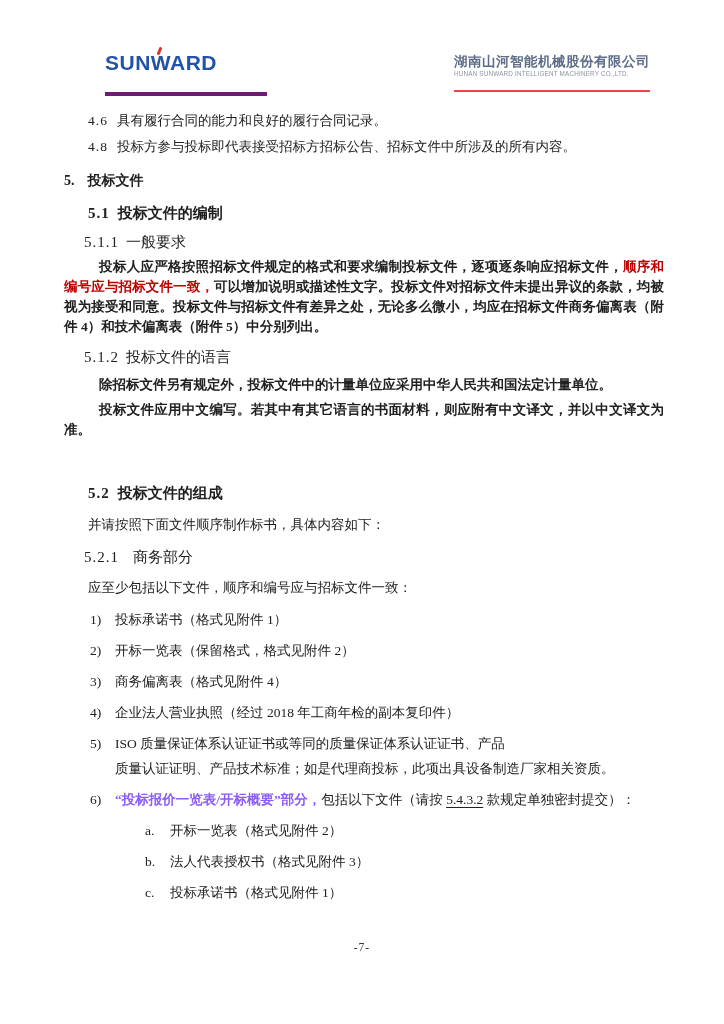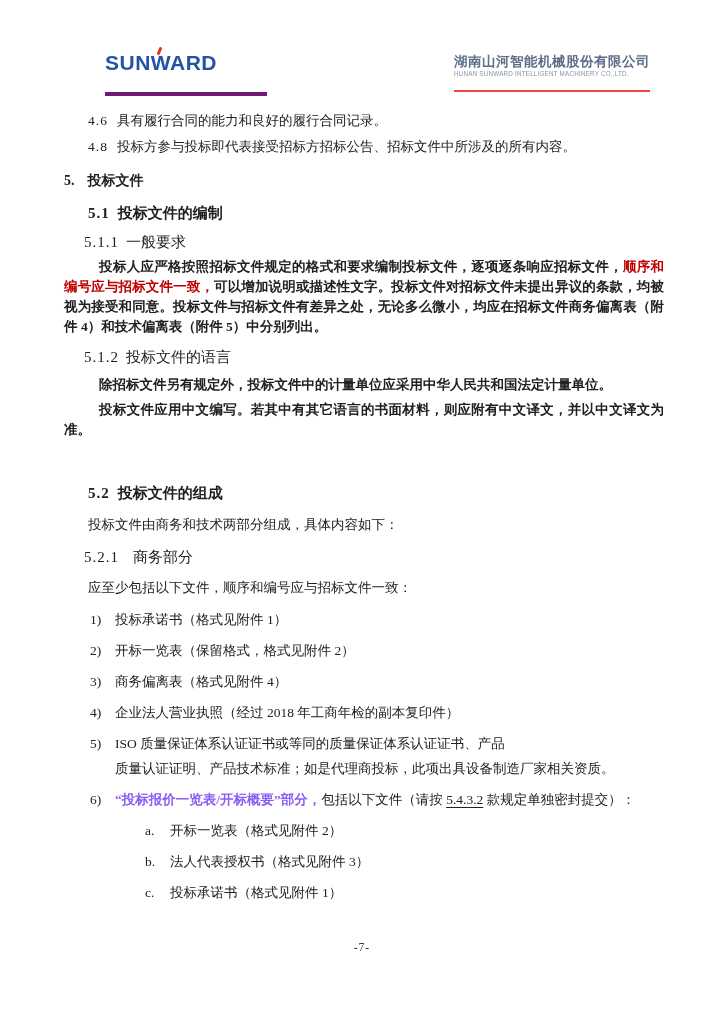--- a/index.html
+++ b/index.html
@@ -113,21 +113,21 @@
       <span class="c-num">5.1.2</span><span>投标文件的语言</span>
     </div>
 
     <p class="para" style="margin-top:8px;">除招标文件另有规定外，投标文件中的计量单位应采用中华人民共和国法定计量单位。</p>
     <p class="para">投标文件应用中文编写。若其中有其它语言的书面材料，则应附有中文译文，并以中文译文为准。</p>
 
     <div class="h2" style="margin-top:42px;">
       <span class="c-num">5.2</span><span>投标文件的组成</span>
     </div>
 
-    <div class="lead">投标文件由商务和技术两部分组成，具体内容如下：</div>
+    <div class="lead">并请按照下面文件顺序制作标书，具体内容如下：</div>
 
     <div class="h3" style="margin-top:10px;">
       <span class="c-num" style="margin-right:14px;">5.2.1</span><span>商务部分</span>
     </div>
 
     <div class="lead">应至少包括以下文件，顺序和编号应与招标文件一致：</div>
 
     <div class="olist">
       <div class="oitem">
         <span class="o-num">1)</span><span>投标承诺书（格式见附件 1）</span>

